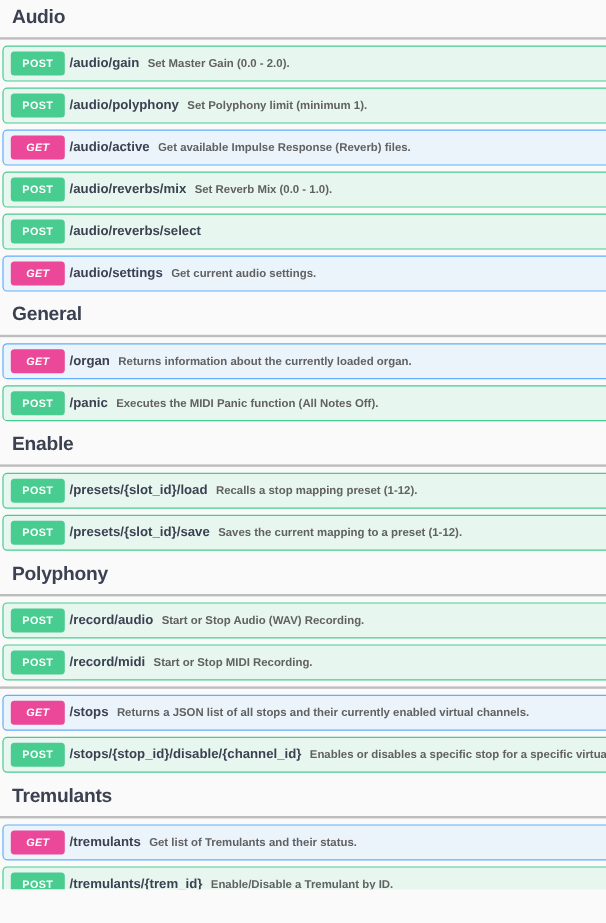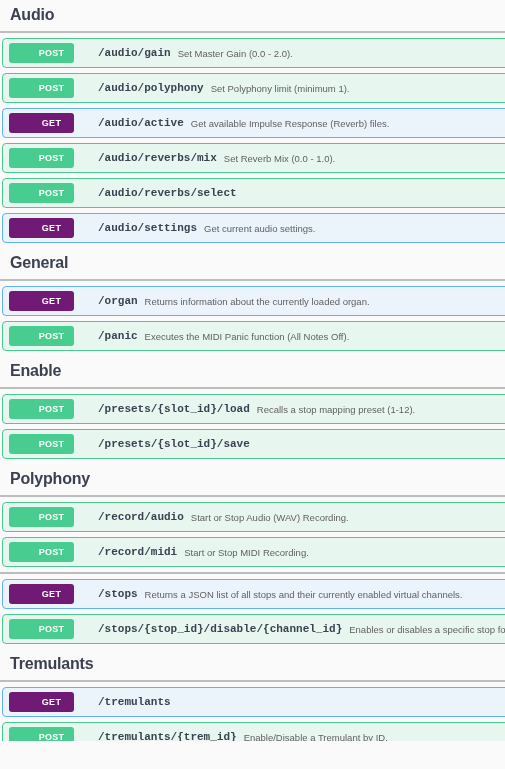--- a/index.html
+++ b/index.html
@@ -73,41 +73,41 @@
     width: 45px;
     height: 20px;
     line-height: 20px;
     text-align: center;
     border-radius: 3px;
     color: #fff;
     font-size: 9px;
     font-weight: bold;
     letter-spacing: 0.3px;
     margin-left: 6px;
-    margin-right: 24px;
+    margin-right: 4px;
     font-family: "Liberation Sans", sans-serif;
     text-transform: uppercase;
-    padding-left: 20px;
-  }
-  .method-badge.get { background: #701a75; }
+  }
+  .method-badge.get { background: #ec4899; font-style: italic; }
   .method-badge.post { background: #49cc90; }
   .op-path {
-    font-family: Liberation Mono, monospace;
+    font-family: Liberation Sans, sans-serif;
     font-size: 11px;
     font-weight: bold;
     color: #3b4151;
     white-space: nowrap;
     margin-right: 7px;
   }
   .op-desc {
     font-size: 9.5px;
     color: #616161;
     white-space: nowrap;
     overflow: hidden;
     font-family: "Liberation Sans", sans-serif;
+    font-weight: bold;
   }
 </style>
 </head>
 <body>
 
 <div class="page">
   <div id="sections-root">
       <div class="tag-section">
         <div class="tag-head">
           <span class="tag-title">Audio</span>
@@ -170,20 +170,21 @@
         <div class="tag-divider"></div>
         <ul class="op-list">
           <li class="op-row post">
             <span class="method-badge post">POST</span>
             <span class="op-path">/presets/{slot_id}/load</span>
             <span class="op-desc">Recalls a stop mapping preset (1-12).</span>
           </li>
           <li class="op-row post">
             <span class="method-badge post">POST</span>
             <span class="op-path">/presets/{slot_id}/save</span>
+            <span class="op-desc">Saves the current mapping to a preset (1-12).</span>
           </li>
         </ul>
       </div>
       <div class="tag-section">
         <div class="tag-head">
           <span class="tag-title">Polyphony</span>
         </div>
         <div class="tag-divider"></div>
         <ul class="op-list">
           <li class="op-row post">
@@ -215,20 +216,21 @@
       </div>
       <div class="tag-section">
         <div class="tag-head">
           <span class="tag-title">Tremulants</span>
         </div>
         <div class="tag-divider"></div>
         <ul class="op-list">
           <li class="op-row get">
             <span class="method-badge get">GET</span>
             <span class="op-path">/tremulants</span>
+            <span class="op-desc">Get list of Tremulants and their status.</span>
           </li>
           <li class="op-row post">
             <span class="method-badge post">POST</span>
             <span class="op-path">/tremulants/{trem_id}</span>
             <span class="op-desc">Enable/Disable a Tremulant by ID.</span>
           </li>
         </ul>
       </div>
     </div>
 </div>

